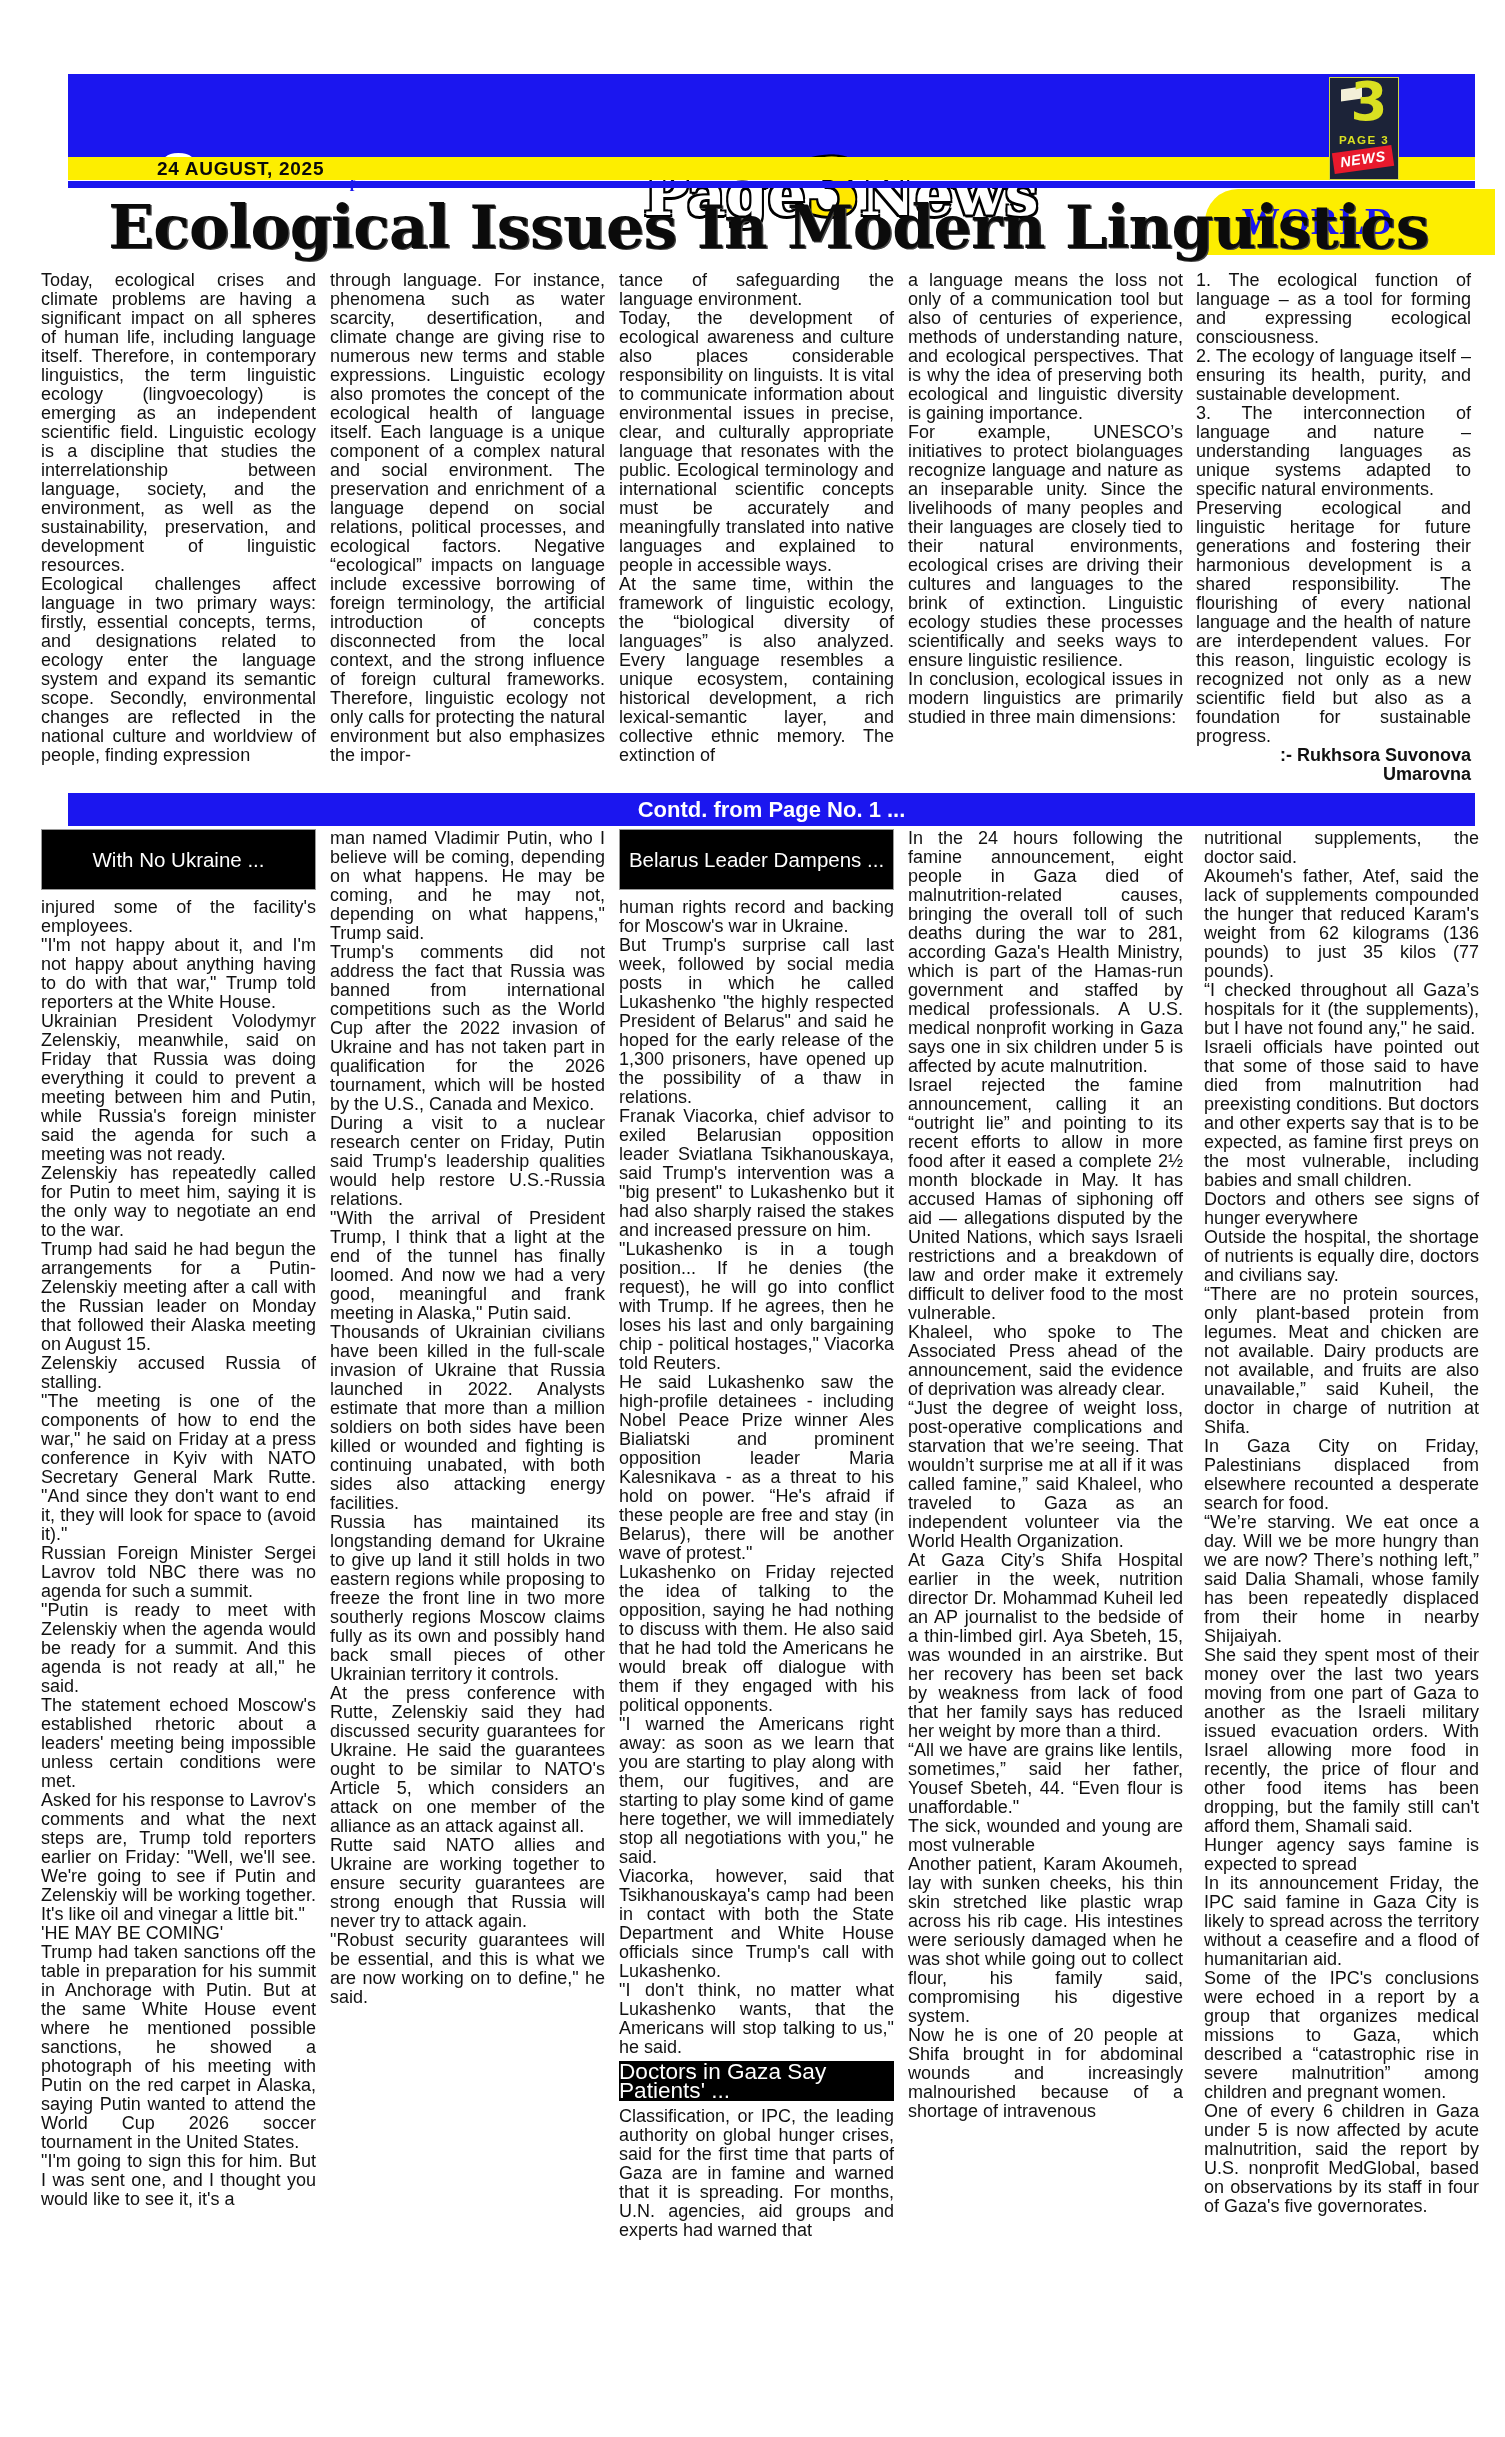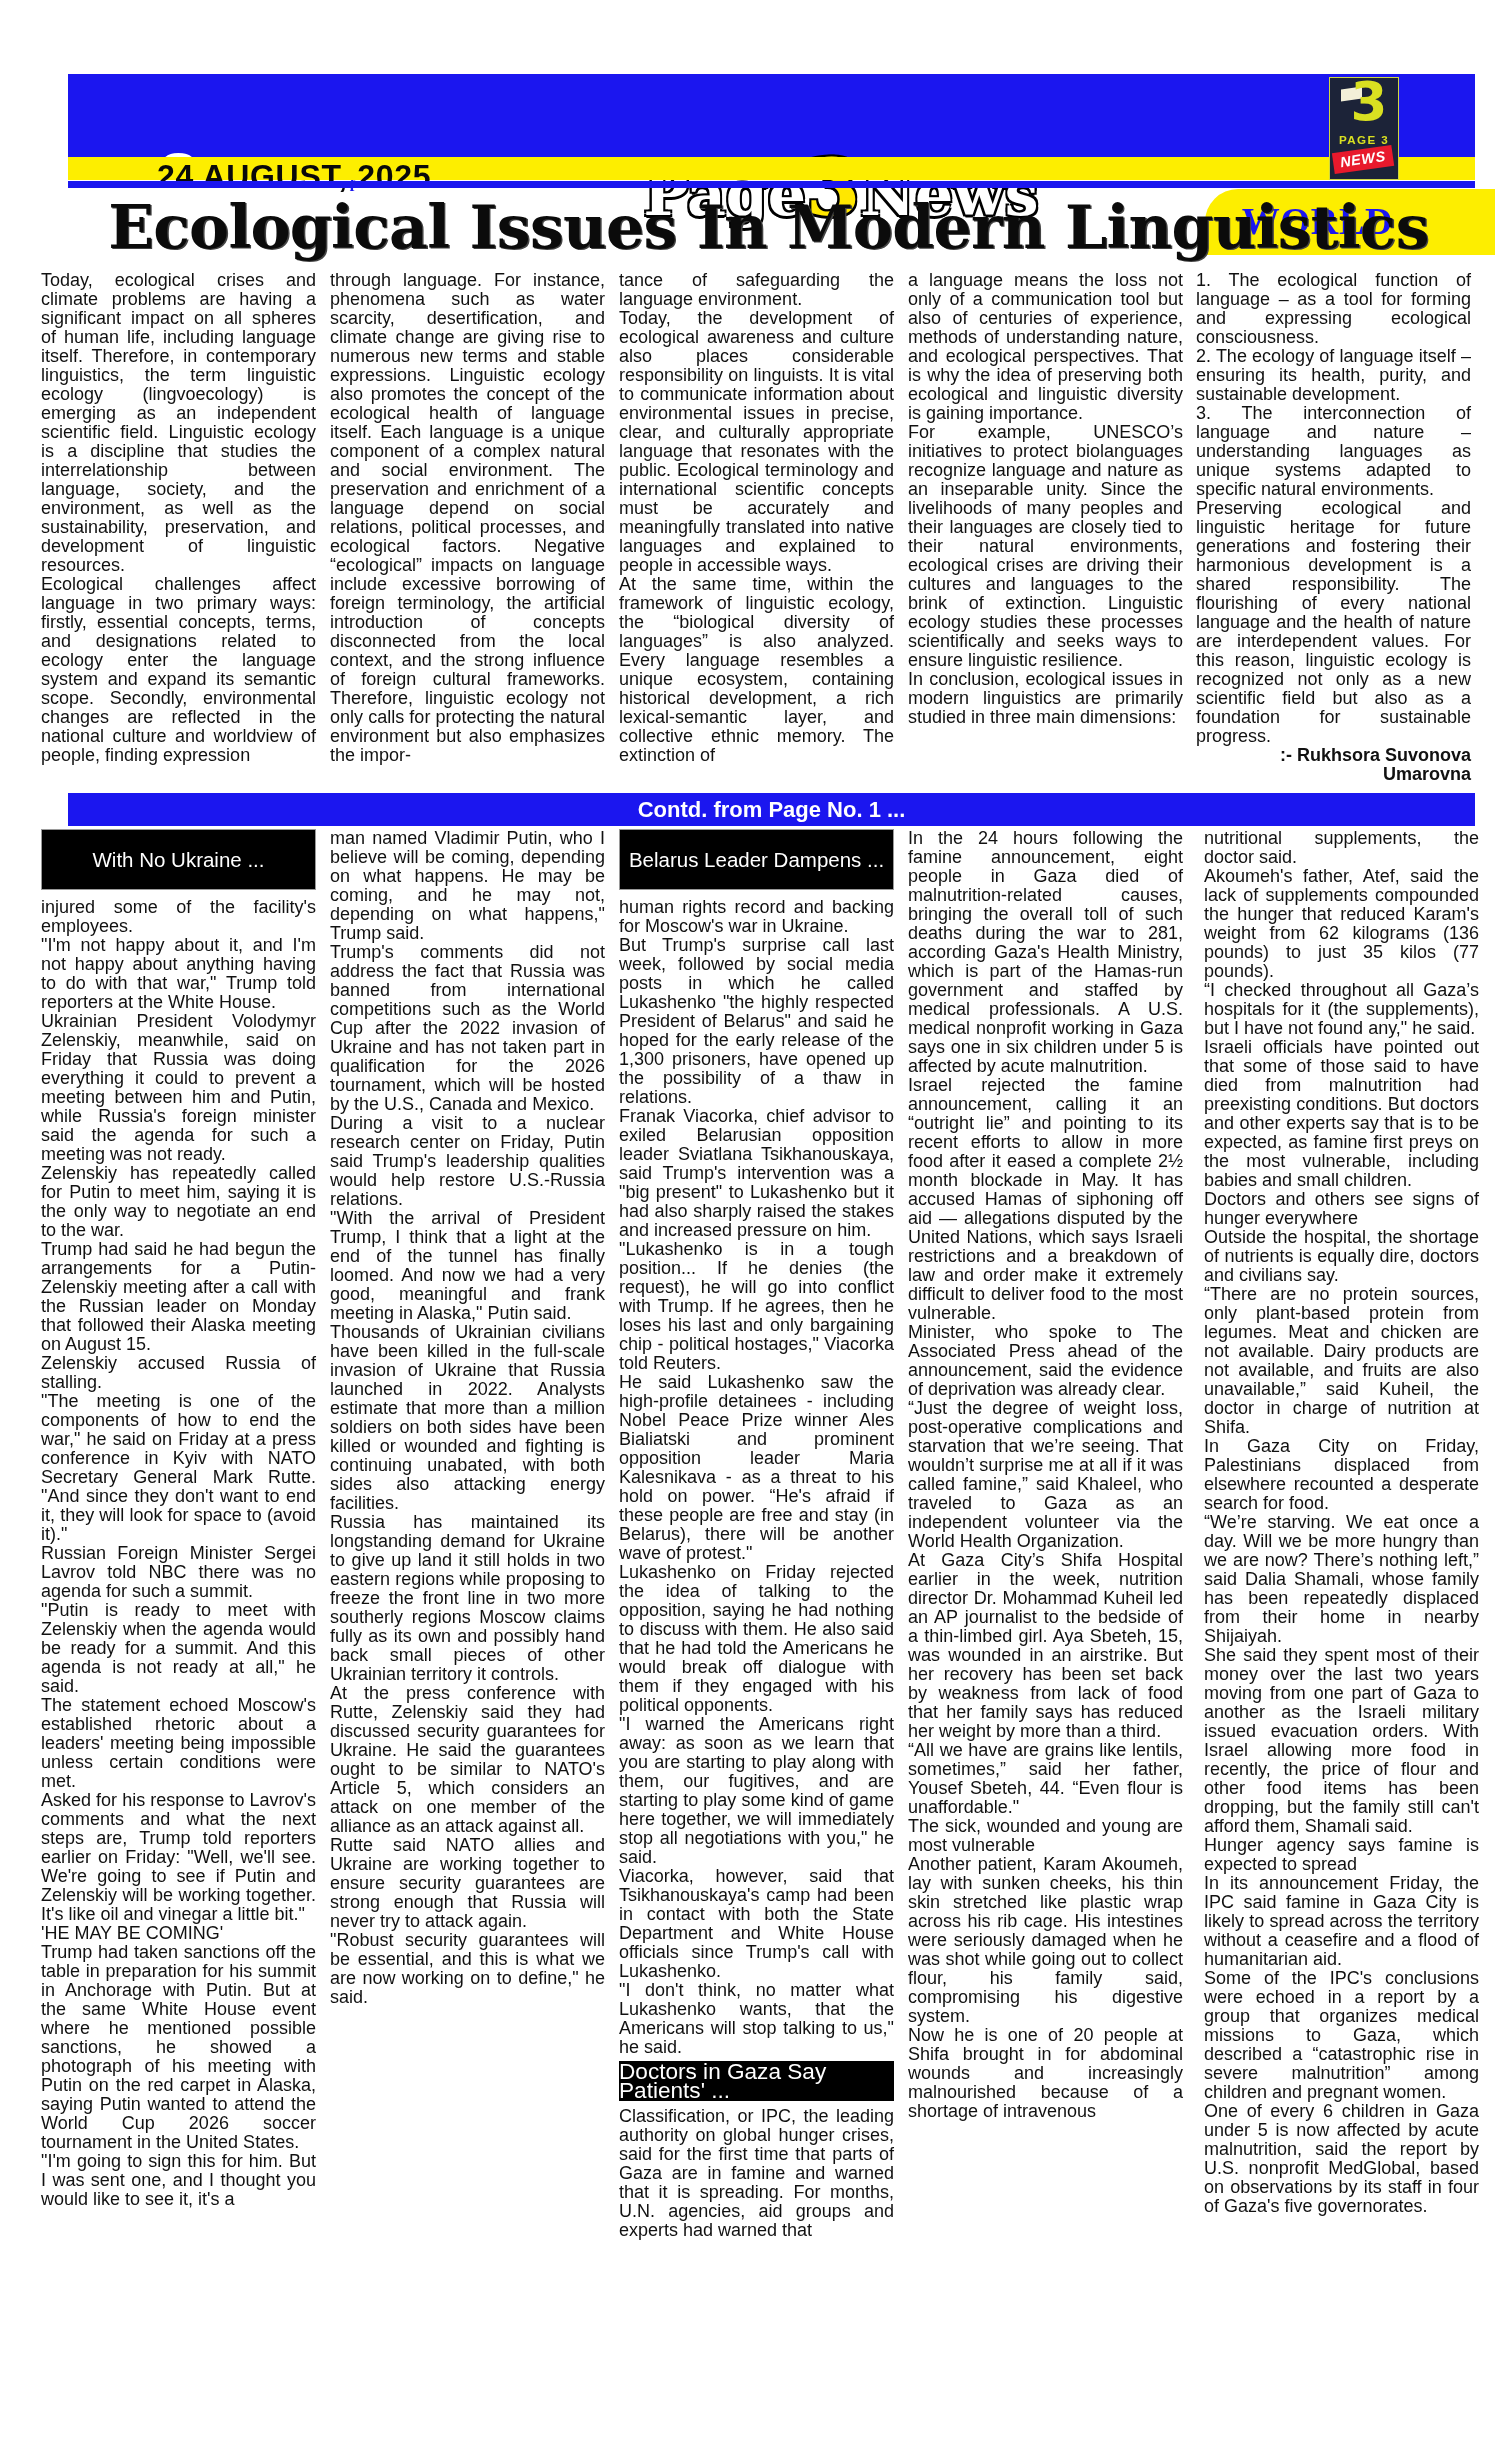--- a/index.html
+++ b/index.html
@@ -26,21 +26,21 @@
              font-family:"Liberation Serif",serif;font-weight:bold;font-size:38px;color:#1b16ef;letter-spacing:0.7px;}
   .p3-logo{position:absolute;left:1329px;top:77px;width:70px;height:103px;background:#1c2338;
            border:1.4px solid #cfd840;box-sizing:border-box;z-index:5;text-align:center;}
   .p3-flag{position:absolute;left:11px;top:9.6px;width:20.5px;height:12.3px;background:#f3f0d8;transform:skewY(-8deg);}
   .p3-three{position:absolute;left:20.5px;top:-2.7px;font-size:53px;font-weight:bold;color:#d9e021;line-height:1;
             font-family:"DejaVu Sans",sans-serif;}
   .p3-page{position:absolute;left:0;top:55px;width:100%;font-size:11.6px;font-weight:bold;color:#d9e021;letter-spacing:1.4px;}
   .p3-news{position:absolute;left:2.7px;top:71px;width:60px;height:20.5px;background:#e8192c;transform:rotate(-8deg);
            display:flex;align-items:center;justify-content:center;}
   .p3-news span{color:#fff;font-weight:bold;font-style:italic;font-size:14.4px;letter-spacing:0.7px;}
-  .date-txt{position:absolute;left:89px;top:0.7px;font-size:32px;font-weight:bold;color:#0a0a0a;letter-spacing:0.7px;}
+  .date-txt{position:absolute;left:89px;top:0.7px;font-size:19px;font-weight:bold;color:#0a0a0a;letter-spacing:0.7px;}
   
   .headline{position:absolute;left:50px;top:192px;width:1437px;text-align:center;
             font-family:"DejaVu Serif",serif;font-weight:bold;font-size:60px;letter-spacing:-0.7px;color:#0b0b0b;
             text-shadow:1.4px 1.4px 0 #444;}
   
   .col{position:absolute;width:275px;font-size:18px;line-height:19px;}
   .para{margin:0;text-align:justify;}
   .t1{left:41px;top:271px;}  .t2{left:330px;top:271px;}  .t3{left:619px;top:271px;}
   .t4{left:908px;top:271px;} .t5{left:1196px;top:271px;}
   .byline{font-weight:bold;text-align:right;margin:0;}
@@ -170,21 +170,21 @@
       </div>
     <div class="mid-head">Doctors in Gaza Say Patients' ...</div>
     <div>
         <p class="para">Classification, or IPC, the leading authority on global hunger crises, said for the first time that parts of Gaza are in famine and warned that it is spreading. For months, U.N. agencies, aid groups and experts had warned that</p>
       </div>
   </div>
 
   <div class="col b4">
       <p class="para">In the 24 hours following the famine announcement, eight people in Gaza died of malnutrition-related causes, bringing the overall toll of such deaths during the war to 281, according Gaza's Health Ministry, which is part of the Hamas-run government and staffed by medical professionals. A U.S. medical nonprofit working in Gaza says one in six children under 5 is affected by acute malnutrition.</p>
       <p class="para">Israel rejected the famine announcement, calling it an “outright lie” and pointing to its recent efforts to allow in more food after it eased a complete 2½ month blockade in May. It has accused Hamas of siphoning off aid — allegations disputed by the United Nations, which says Israeli restrictions and a breakdown of law and order make it extremely difficult to deliver food to the most vulnerable.</p>
-      <p class="para">Minister, who spoke to The Associated Press ahead of the announcement, said the evidence of deprivation was already clear.</p>
+      <p class="para">Khaleel, who spoke to The Associated Press ahead of the announcement, said the evidence of deprivation was already clear.</p>
       <p class="para">“Just the degree of weight loss, post-operative complications and starvation that we’re seeing. That wouldn’t surprise me at all if it was called famine,” said Khaleel, who traveled to Gaza as an independent volunteer via the World Health Organization.</p>
       <p class="para">At Gaza City’s Shifa Hospital earlier in the week, nutrition director Dr. Mohammad Kuheil led an AP journalist to the bedside of a thin-limbed girl. Aya Sbeteh, 15, was wounded in an airstrike. But her recovery has been set back by weakness from lack of food that her family says has reduced her weight by more than a third.</p>
       <p class="para">“All we have are grains like lentils, sometimes,” said her father, Yousef Sbeteh, 44. “Even flour is unaffordable."</p>
       <p class="para">The sick, wounded and young are most vulnerable</p>
       <p class="para">Another patient, Karam Akoumeh, lay with sunken cheeks, his thin skin stretched like plastic wrap across his rib cage. His intestines were seriously damaged when he was shot while going out to collect flour, his family said, compromising his digestive system.</p>
       <p class="para">Now he is one of 20 people at Shifa brought in for abdominal wounds and increasingly malnourished because of a shortage of intravenous</p>
     </div>
   <div class="col b5">
       <p class="para">nutritional supplements, the doctor said.</p>
       <p class="para">Akoumeh's father, Atef, said the lack of supplements compounded the hunger that reduced Karam's weight from 62 kilograms (136 pounds) to just 35 kilos (77 pounds).</p>

